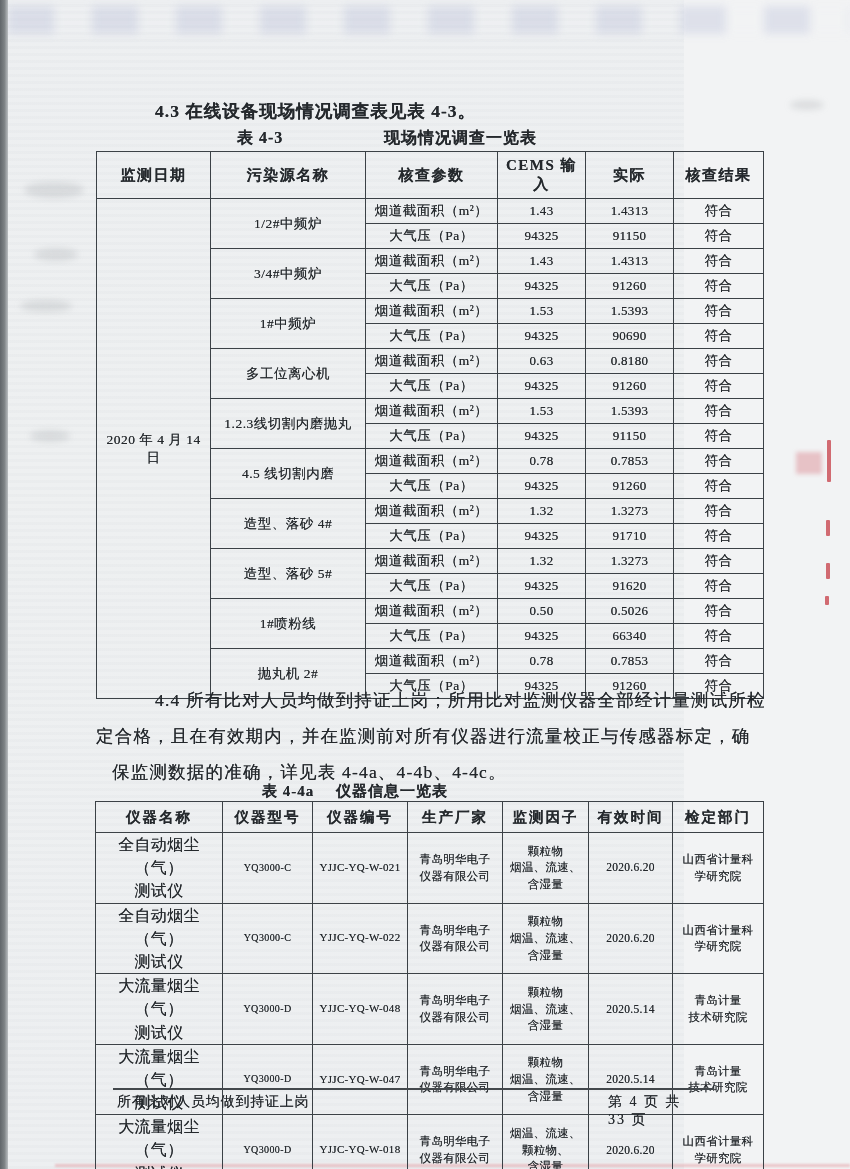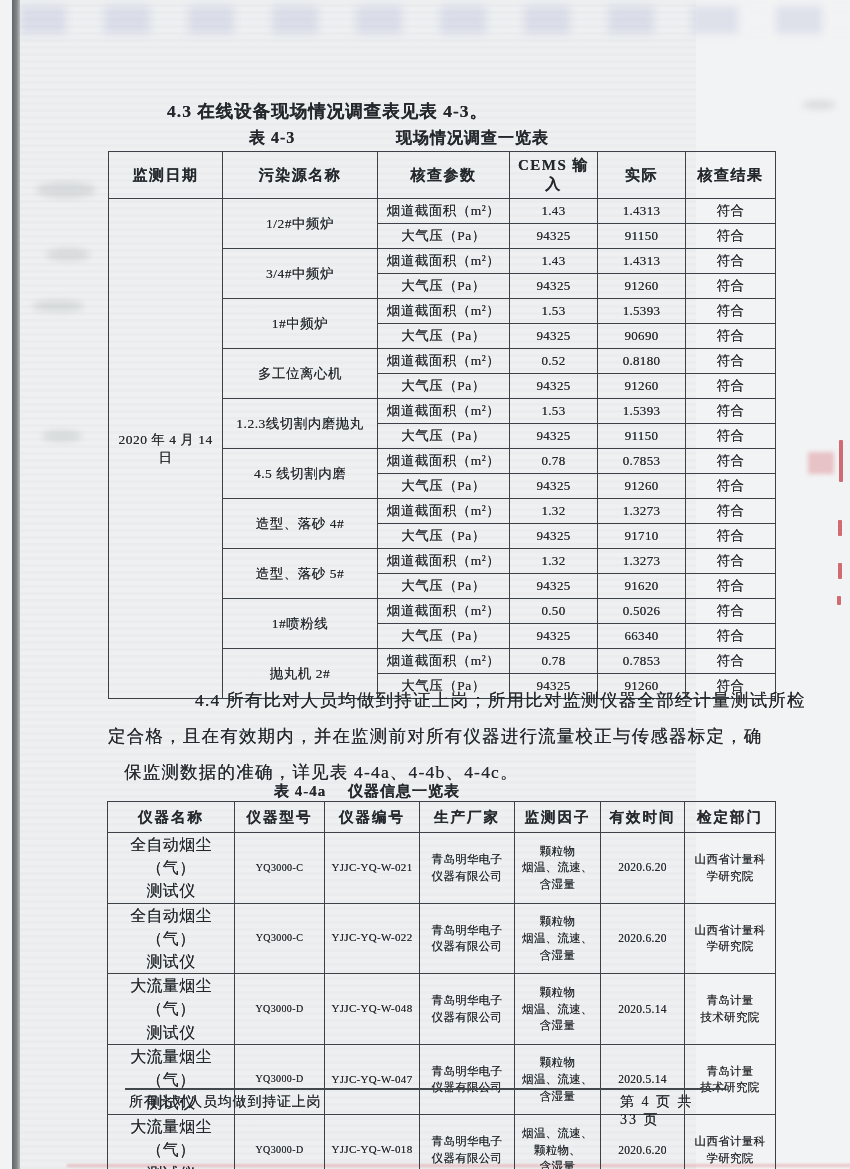--- a/index.html
+++ b/index.html
@@ -5,21 +5,21 @@
   html,body{margin:0;padding:0;}
   body{
     width:850px;height:1169px;
     font-family:"Liberation Serif","DejaVu Serif",serif;
     background:#f2f3f4;
     position:relative;
     overflow:hidden;
     color:#24282c;
   }
   .page{
-    position:absolute;left:12px;top:0;width:684px;height:1169px;
+    position:absolute;left:0;top:0;width:684px;height:1169px;
     background:
       repeating-linear-gradient(0deg, rgba(210,214,218,0.10) 0 3px, rgba(255,255,255,0.06) 3px 7px),
       linear-gradient(180deg,#eceef0 0%,#edeff0 40%,#eceef0 100%);
   }
   .edge-left{
     position:absolute;left:0;top:0;width:8px;height:1169px;
     background:linear-gradient(90deg,#61666a 0%,#7d8285 55%,#b9bdc0 100%);
   }
   .top-band{
     position:absolute;left:8px;top:6px;width:842px;height:28px;
@@ -73,21 +73,21 @@
   .t44 thead th{height:30px;font-size:14.5px;font-weight:600;letter-spacing:2px;}
   .t44 tbody td{font-size:11.5px;letter-spacing:.3px;white-space:pre-line;line-height:1.45;}
   .t44 .c-name{font-size:16px;}
   .t44 .c-model{font-size:10px;letter-spacing:.4px;}
   .t44 .c-serial{font-size:11px;}
   .r44-1 td,.r44-2 td,.r44-3 td,.r44-4 td{height:46px;}
   .r44-5 td{height:52px;}
 
   .para{position:absolute;font-size:17.5px;letter-spacing:1.2px;
         text-shadow:0 0 .5px rgba(40,45,50,.85);white-space:nowrap;}
-  .p1{left:155px;top:688px;margin-left:28px;}
+  .p1{left:155px;top:688px;}
   .p2{left:96px;top:724px;}
   .p3{left:96px;top:760px;margin-left:16px;}
 
   .footer-line{position:absolute;left:113px;top:1088px;width:600px;height:1.5px;background:#43484c;}
   .footer-company{position:absolute;left:117px;top:1093px;font-size:14px;letter-spacing:.8px;
         text-shadow:0 0 .4px rgba(40,45,50,.8);}
   .footer-page{position:absolute;left:608px;top:1093px;font-size:14px;letter-spacing:2px;
         text-shadow:0 0 .4px rgba(40,45,50,.8);}
 </style>
 </head>
@@ -171,21 +171,21 @@
       </tr>
       <tr>
         <td>大气压（Pa）</td>
         <td class="c-num">94325</td>
         <td class="c-num">90690</td>
         <td>符合</td>
       </tr>
       <tr>
         <td class="c-src" rowspan="2">多工位离心机</td>
         <td>烟道截面积（m²）</td>
-        <td class="c-num">0.52</td>
+        <td class="c-num">0.63</td>
         <td class="c-num">0.8180</td>
         <td>符合</td>
       </tr>
       <tr>
         <td>大气压（Pa）</td>
         <td class="c-num">94325</td>
         <td class="c-num">91260</td>
         <td>符合</td>
       </tr>
       <tr>

